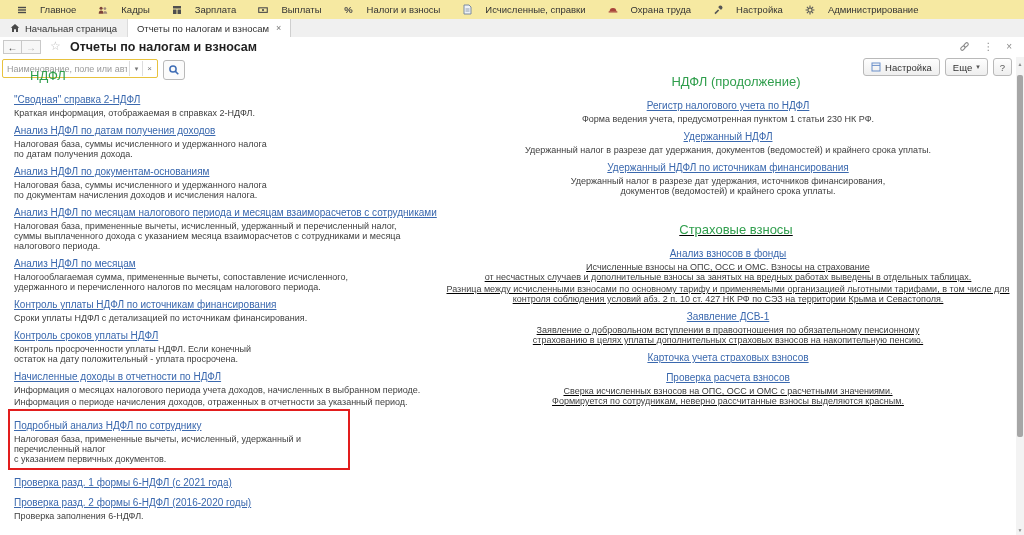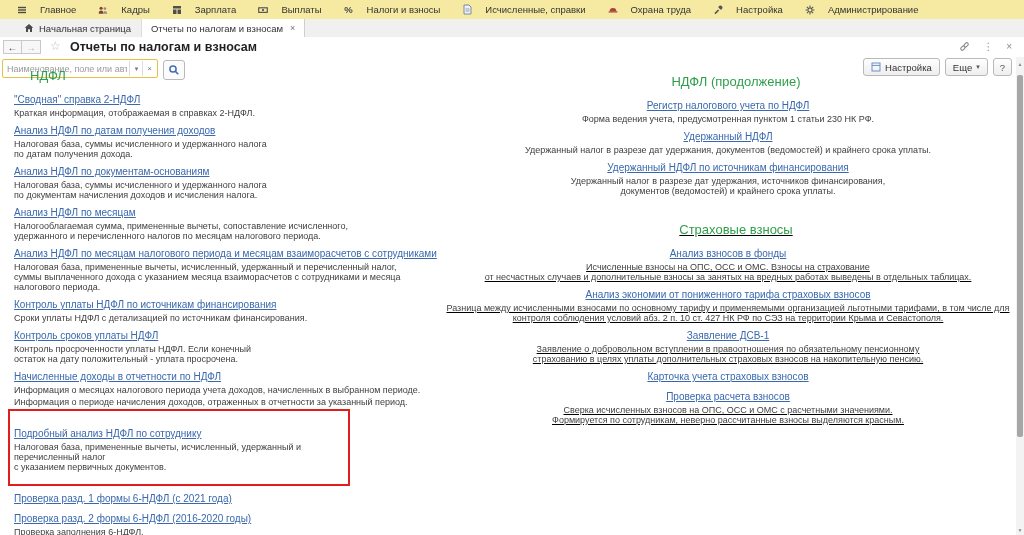--- a/index.html
+++ b/index.html
@@ -18,21 +18,21 @@
     font-size:9.5px;color:#333;cursor:default;white-space:nowrap;}
   .mi-icon{display:inline-flex;width:10px;height:10px;align-items:center;justify-content:center;}
   .mi-icon svg{display:block;}
   .pct{font-size:9.5px;font-weight:bold;color:#4a4a4a;}
   
   .tab-bar{
     position:absolute;top:19px;left:0;width:100%;height:18px;
     background:#f0f0f0;border-bottom:1px solid #dcdcdc;display:flex;box-sizing:content-box;
   }
   .home-tab{display:flex;align-items:center;gap:5px;padding:0 10px;
-    font-size:9.5px;color:#333;border-right:1px solid #dcdcdc;margin-left:14px;}
+    font-size:9.5px;color:#333;border-right:1px solid #dcdcdc;}
   .active-tab{display:flex;align-items:center;gap:7px;padding:0 9px;background:#fff;
     border-right:1px solid #cfcfcf;font-size:9.5px;color:#333;margin-bottom:-1px;
     border-bottom:1px solid #fff;}
   .tab-close{color:#777;font-size:9px;cursor:pointer;}
   
   .doc-header{position:absolute;top:37px;left:0;right:0;height:21px;background:#fff;}
   .nav-group{position:absolute;left:3px;top:3px;display:flex;}
   .nav-btn{width:19px;height:14px;border:1px solid #c9c9c9;background:#f7f7f7;
     display:flex;align-items:center;justify-content:center;font-size:10px;color:#444;box-sizing:border-box;}
   .nav-btn.fwd{border-left:none;color:#b5b5b5;}
@@ -62,21 +62,21 @@
   .btn-help{padding:0 6px;color:#555;}
   
   .column{position:absolute;}
   .column-left{left:14px;top:68px;width:430px;}
   .column-right{left:445px;top:74px;width:566px;text-align:center;}
   .column-right .section + .section{margin-top:26px;text-decoration:underline;}
   .section-title{font-size:13px;color:#2f9e4c;margin:0 0 6px 16px;}
   .item{margin-bottom:2px;}
   .report-link{font-size:10px;color:#3a68ae;text-decoration:underline;line-height:12px;display:inline-block;cursor:pointer;}
   .report-desc{font-size:9px;color:#404040;line-height:10px;white-space:pre-line;margin-top:1px;}
-  .item.highlighted{border:2px solid #e21d1d;padding:12px 4px;margin-left:-6px;width:fit-content;max-width:330px;}
+  .item.highlighted{border:2px solid #e21d1d;padding:4px 4px;margin-left:-6px;width:fit-content;max-width:330px;}
   
   .scrollbar{position:absolute;right:0;top:57px;bottom:0;width:8px;background:#f3f3f3;}
   .scroll-thumb{position:absolute;left:1px;top:18px;width:6px;height:362px;background:#a6a6a6;border-radius:2px;cursor:pointer;}
   .scroll-arrow{position:absolute;left:0;width:8px;text-align:center;font-size:5px;color:#8a8a8a;cursor:pointer;}
   .scroll-arrow.up{top:4px;}
   .scroll-arrow.down{bottom:2px;}
 </style>
 </head>
 <body>
 
@@ -248,24 +248,24 @@
 </div>
 
 <div class="column column-left">
     <div class="section">
       <div class="section-title">НДФЛ</div>
       <div class="item"><a class="report-link" href="#">"Сводная" справка 2-НДФЛ</a><div class="report-desc">Краткая информация, отображаемая в справках 2-НДФЛ.</div></div>
       <div class="item"><a class="report-link" href="#">Анализ НДФЛ по датам получения доходов</a><div class="report-desc">Налоговая база, суммы исчисленного и удержанного налога
 по датам получения дохода.</div></div>
       <div class="item"><a class="report-link" href="#">Анализ НДФЛ по документам-основаниям</a><div class="report-desc">Налоговая база, суммы исчисленного и удержанного налога
 по документам начисления доходов и исчисления налога.</div></div>
+      <div class="item"><a class="report-link" href="#">Анализ НДФЛ по месяцам налогового периода и месяцам взаиморасчетов с сотрудниками</a><div class="report-desc">Налоговая база, примененные вычеты, исчисленный, удержанный и перечисленный налог,
+суммы выплаченного дохода с указанием месяца взаиморасчетов с сотрудниками и месяца налогового периода.</div></div>
       <div class="item"><a class="report-link" href="#">Анализ НДФЛ по месяцам</a><div class="report-desc">Налогооблагаемая сумма, примененные вычеты, сопоставление исчисленного,
 удержанного и перечисленного налогов по месяцам налогового периода.</div></div>
-      <div class="item"><a class="report-link" href="#">Анализ НДФЛ по месяцам налогового периода и месяцам взаиморасчетов с сотрудниками</a><div class="report-desc">Налоговая база, примененные вычеты, исчисленный, удержанный и перечисленный налог,
-суммы выплаченного дохода с указанием месяца взаиморасчетов с сотрудниками и месяца налогового периода.</div></div>
       <div class="item"><a class="report-link" href="#">Контроль уплаты НДФЛ по источникам финансирования</a><div class="report-desc">Сроки уплаты НДФЛ с детализацией по источникам финансирования.</div></div>
       <div class="item"><a class="report-link" href="#">Контроль сроков уплаты НДФЛ</a><div class="report-desc">Контроль просроченности уплаты НДФЛ. Если конечный
 остаток на дату положительный - уплата просрочена.</div></div>
       <div class="item"><a class="report-link" href="#">Начисленные доходы в отчетности по НДФЛ</a><div class="report-desc">Информация о месяцах налогового периода учета доходов, начисленных в выбранном периоде.</div></div>
       <div class="item"><div class="report-desc">Информация о периоде начисления доходов, отраженных в отчетности за указанный период.</div></div>
       <div class="item highlighted"><a class="report-link" href="#">Подробный анализ НДФЛ по сотруднику</a><div class="report-desc">Налоговая база, примененные вычеты, исчисленный, удержанный и перечисленный налог
 с указанием первичных документов.</div></div>
       <div class="item"><a class="report-link" href="#">Проверка разд. 1 формы 6-НДФЛ (с 2021 года)</a></div>
       <div class="item"><a class="report-link" href="#">Проверка разд. 2 формы 6-НДФЛ (2016-2020 годы)</a><div class="report-desc">Проверка заполнения 6-НДФЛ.</div></div>
     </div>
@@ -275,21 +275,21 @@
       <div class="section-title">НДФЛ (продолжение)</div>
       <div class="item"><a class="report-link" href="#">Регистр налогового учета по НДФЛ</a><div class="report-desc">Форма ведения учета, предусмотренная пунктом 1 статьи 230 НК РФ.</div></div>
       <div class="item"><a class="report-link" href="#">Удержанный НДФЛ</a><div class="report-desc">Удержанный налог в разрезе дат удержания, документов (ведомостей) и крайнего срока уплаты.</div></div>
       <div class="item"><a class="report-link" href="#">Удержанный НДФЛ по источникам финансирования</a><div class="report-desc">Удержанный налог в разрезе дат удержания, источников финансирования,
 документов (ведомостей) и крайнего срока уплаты.</div></div>
     </div>
     <div class="section">
       <div class="section-title">Страховые взносы</div>
       <div class="item"><a class="report-link" href="#">Анализ взносов в фонды</a><div class="report-desc">Исчисленные взносы на ОПС, ОСС и ОМС. Взносы на страхование
 от несчастных случаев и дополнительные взносы за занятых на вредных работах выведены в отдельных таблицах.</div></div>
-      <div class="item"><a class="report-link" href="#">Анализ экономии от пониженного тарифа страховых взносов</a><div class="report-desc">Разница между исчисленными взносами по основному тарифу и применяемыми организацией льготными тарифами, в том числе для контроля соблюдения условий абз. 2 п. 10 ст. 427 НК РФ по СЭЗ на территории Крыма и Севастополя.</div></div>
+      <div class="item"><div class="report-desc">Разница между исчисленными взносами по основному тарифу и применяемыми организацией льготными тарифами, в том числе для контроля соблюдения условий абз. 2 п. 10 ст. 427 НК РФ по СЭЗ на территории Крыма и Севастополя.</div></div>
       <div class="item"><a class="report-link" href="#">Заявление ДСВ-1</a><div class="report-desc">Заявление о добровольном вступлении в правоотношения по обязательному пенсионному
 страхованию в целях уплаты дополнительных страховых взносов на накопительную пенсию.</div></div>
       <div class="item"><a class="report-link" href="#">Карточка учета страховых взносов</a></div>
       <div class="item"><a class="report-link" href="#">Проверка расчета взносов</a><div class="report-desc">Сверка исчисленных взносов на ОПС, ОСС и ОМС с расчетными значениями.
 Формируется по сотрудникам, неверно рассчитанные взносы выделяются красным.</div></div>
     </div>
   </div>
 
 <div class="scrollbar">
   <div class="scroll-arrow up">▲</div>

